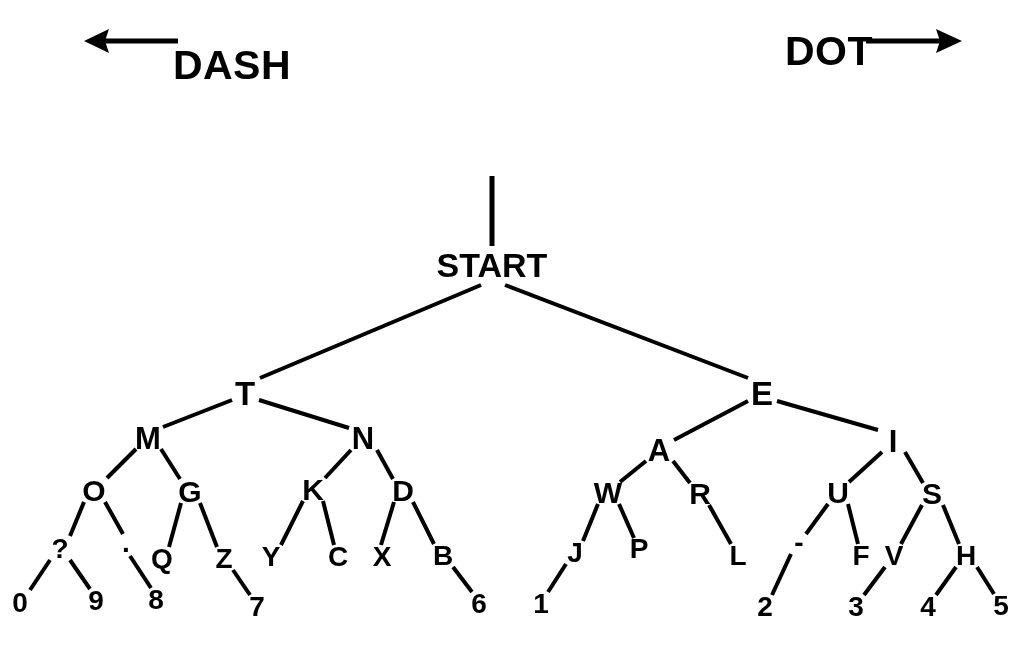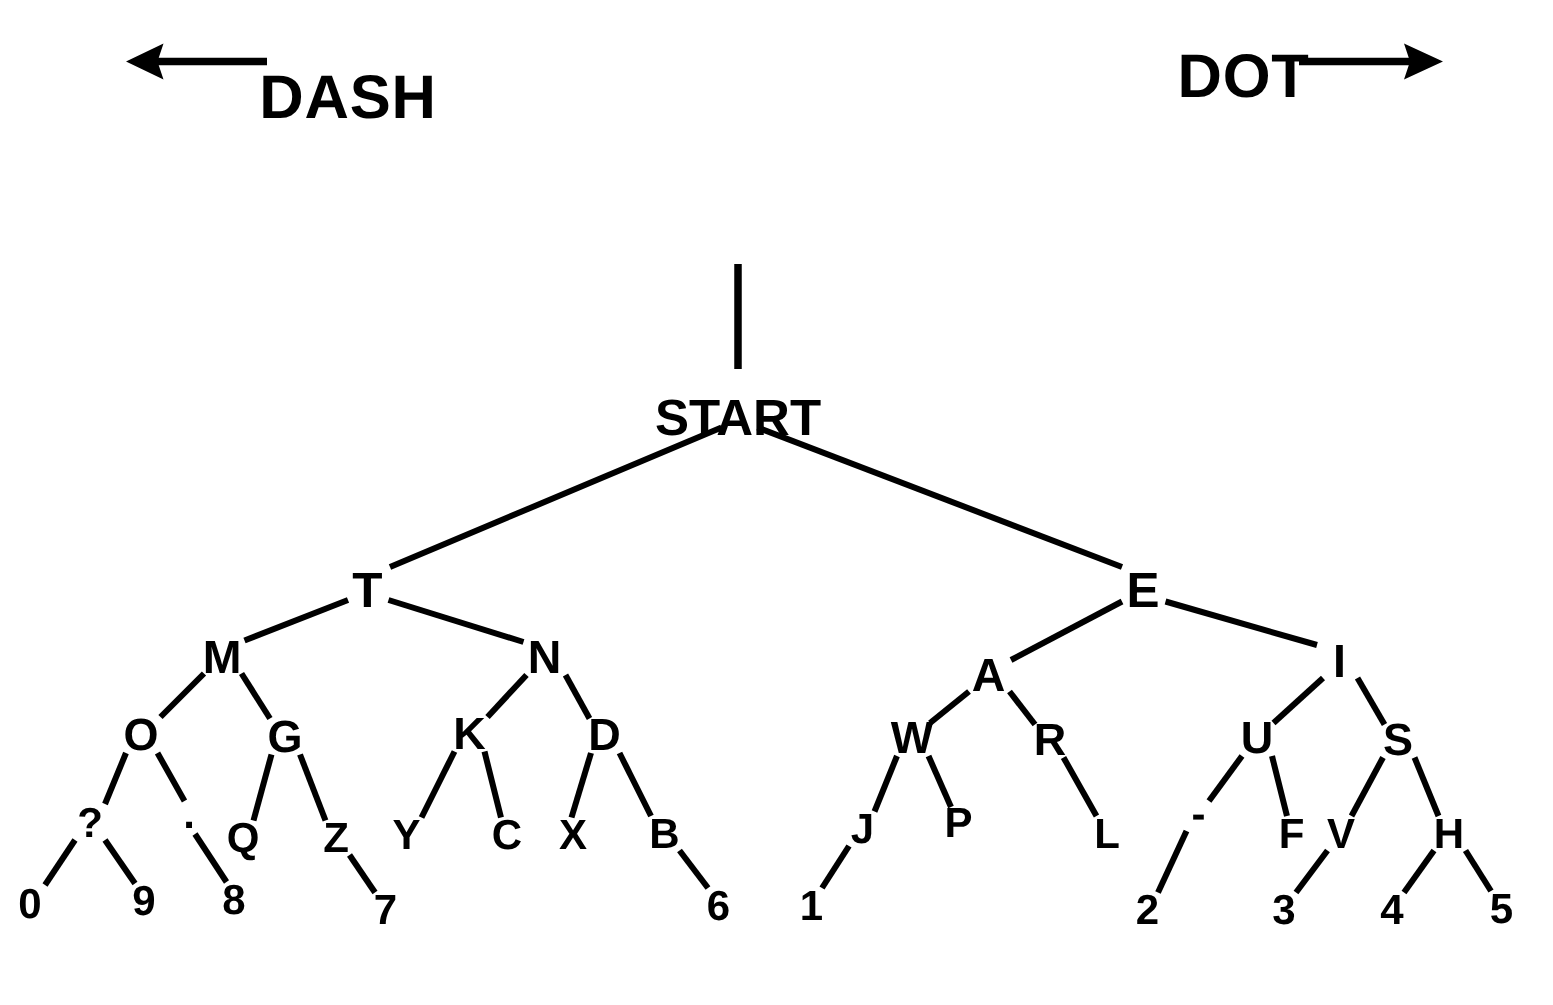--- a/index.html
+++ b/index.html
@@ -108,21 +108,21 @@
     <g>
       <line x1="866" y1="41" x2="942" y2="41" stroke="#000000" stroke-width="5"></line>
       <polygon points="962,41 936,29 940,41 936,53" fill="#000000"></polygon>
     </g>
   </svg>
 
   <div class="legend-label" style="left:232px; top:41px;">DASH</div>
 
   <div class="legend-label" style="left:829px; top:27px;">DOT</div>
 
-  <div class="node-label" id="root-node" style="left: 492px; top: 279px; font-size: 34px;">START</div>
+  <div class="node-label" id="root-node" style="left: 492px; top: 265px; font-size: 34px;">START</div>
 
   <div id="nodes-layer">
       <div class="node-label" style="left: 245px; top: 393px; font-size: 33px;">T</div>
       <div class="node-label" style="left: 762px; top: 393px; font-size: 33px;">E</div>
       <div class="node-label" style="left: 148px; top: 438px; font-size: 31px;">M</div>
       <div class="node-label" style="left: 363px; top: 438px; font-size: 31px;">N</div>
       <div class="node-label" style="left: 659px; top: 450px; font-size: 31px;">A</div>
       <div class="node-label" style="left: 893px; top: 441px; font-size: 31px;">I</div>
       <div class="node-label" style="left: 94px; top: 491px; font-size: 30px;">O</div>
       <div class="node-label" style="left: 190px; top: 492px; font-size: 30px;">G</div>

